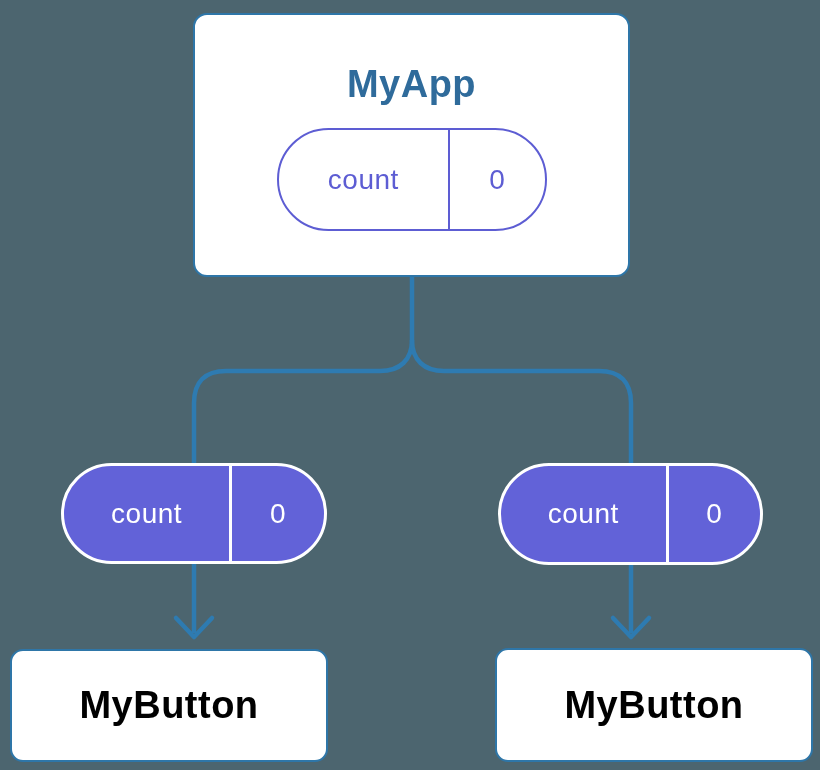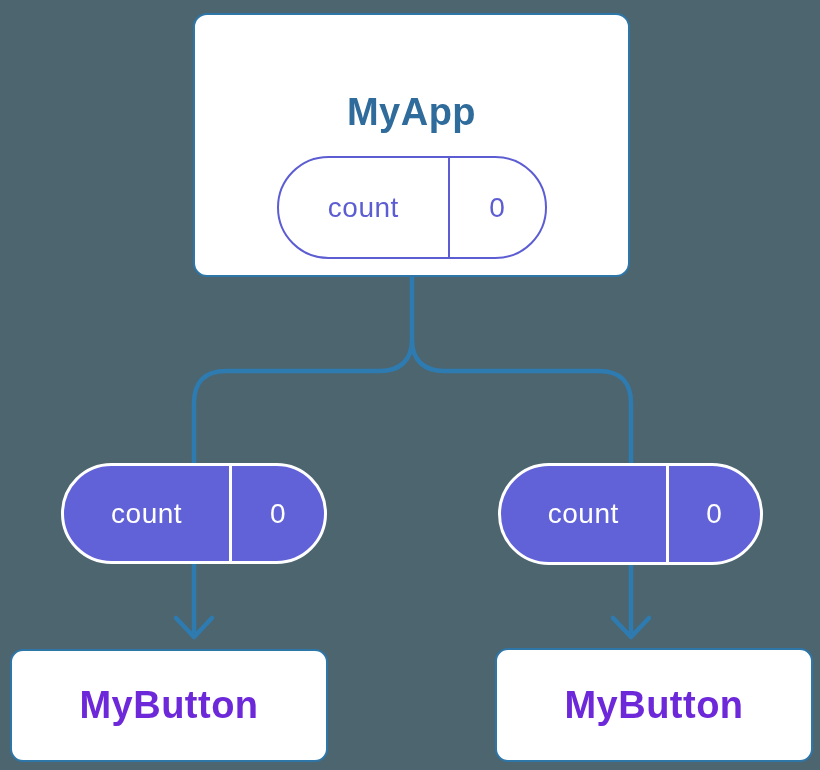--- a/index.html
+++ b/index.html
@@ -26,21 +26,21 @@
   }
   .app-card {
     left: 193px; top: 13px;
     width: 437px; height: 264px;
     border-radius: 14px;
     display: flex;
     flex-direction: column;
     align-items: center;
   }
   .app-title {
-    margin-top: 75px;
+    margin-top: 47px;
     font-size: 38px;
     line-height: 44px;
     font-weight: 700;
     letter-spacing: 0.5px;
     color: #2F6B9B;
   }
   .pill {
     box-sizing: border-box;
     display: flex;
     font-size: 28px;
@@ -79,21 +79,21 @@
   .left-pill  { left: 61px;  top: 463px; width: 266px; height: 101px; }
   .right-pill { left: 498px; top: 463px; width: 265px; height: 102px; }
   .button-card {
     display: flex;
     align-items: center;
     justify-content: center;
     border-radius: 13px;
     font-size: 38px;
     font-weight: 700;
     letter-spacing: 0.5px;
-    color: #6d28d9;
+    color: #000000;
   }
   .left-button  { left: 10px;  top: 649px; width: 318px; height: 113px; }
   .right-button { left: 495px; top: 648px; width: 318px; height: 114px; }
 </style>
 </head>
 <body>
 
 <div class="stage">
 
   <svg class="connector-svg" viewBox="0 0 820 770" xmlns="http://www.w3.org/2000/svg" fill="none" stroke="#2E7BB1" stroke-width="4.5">

